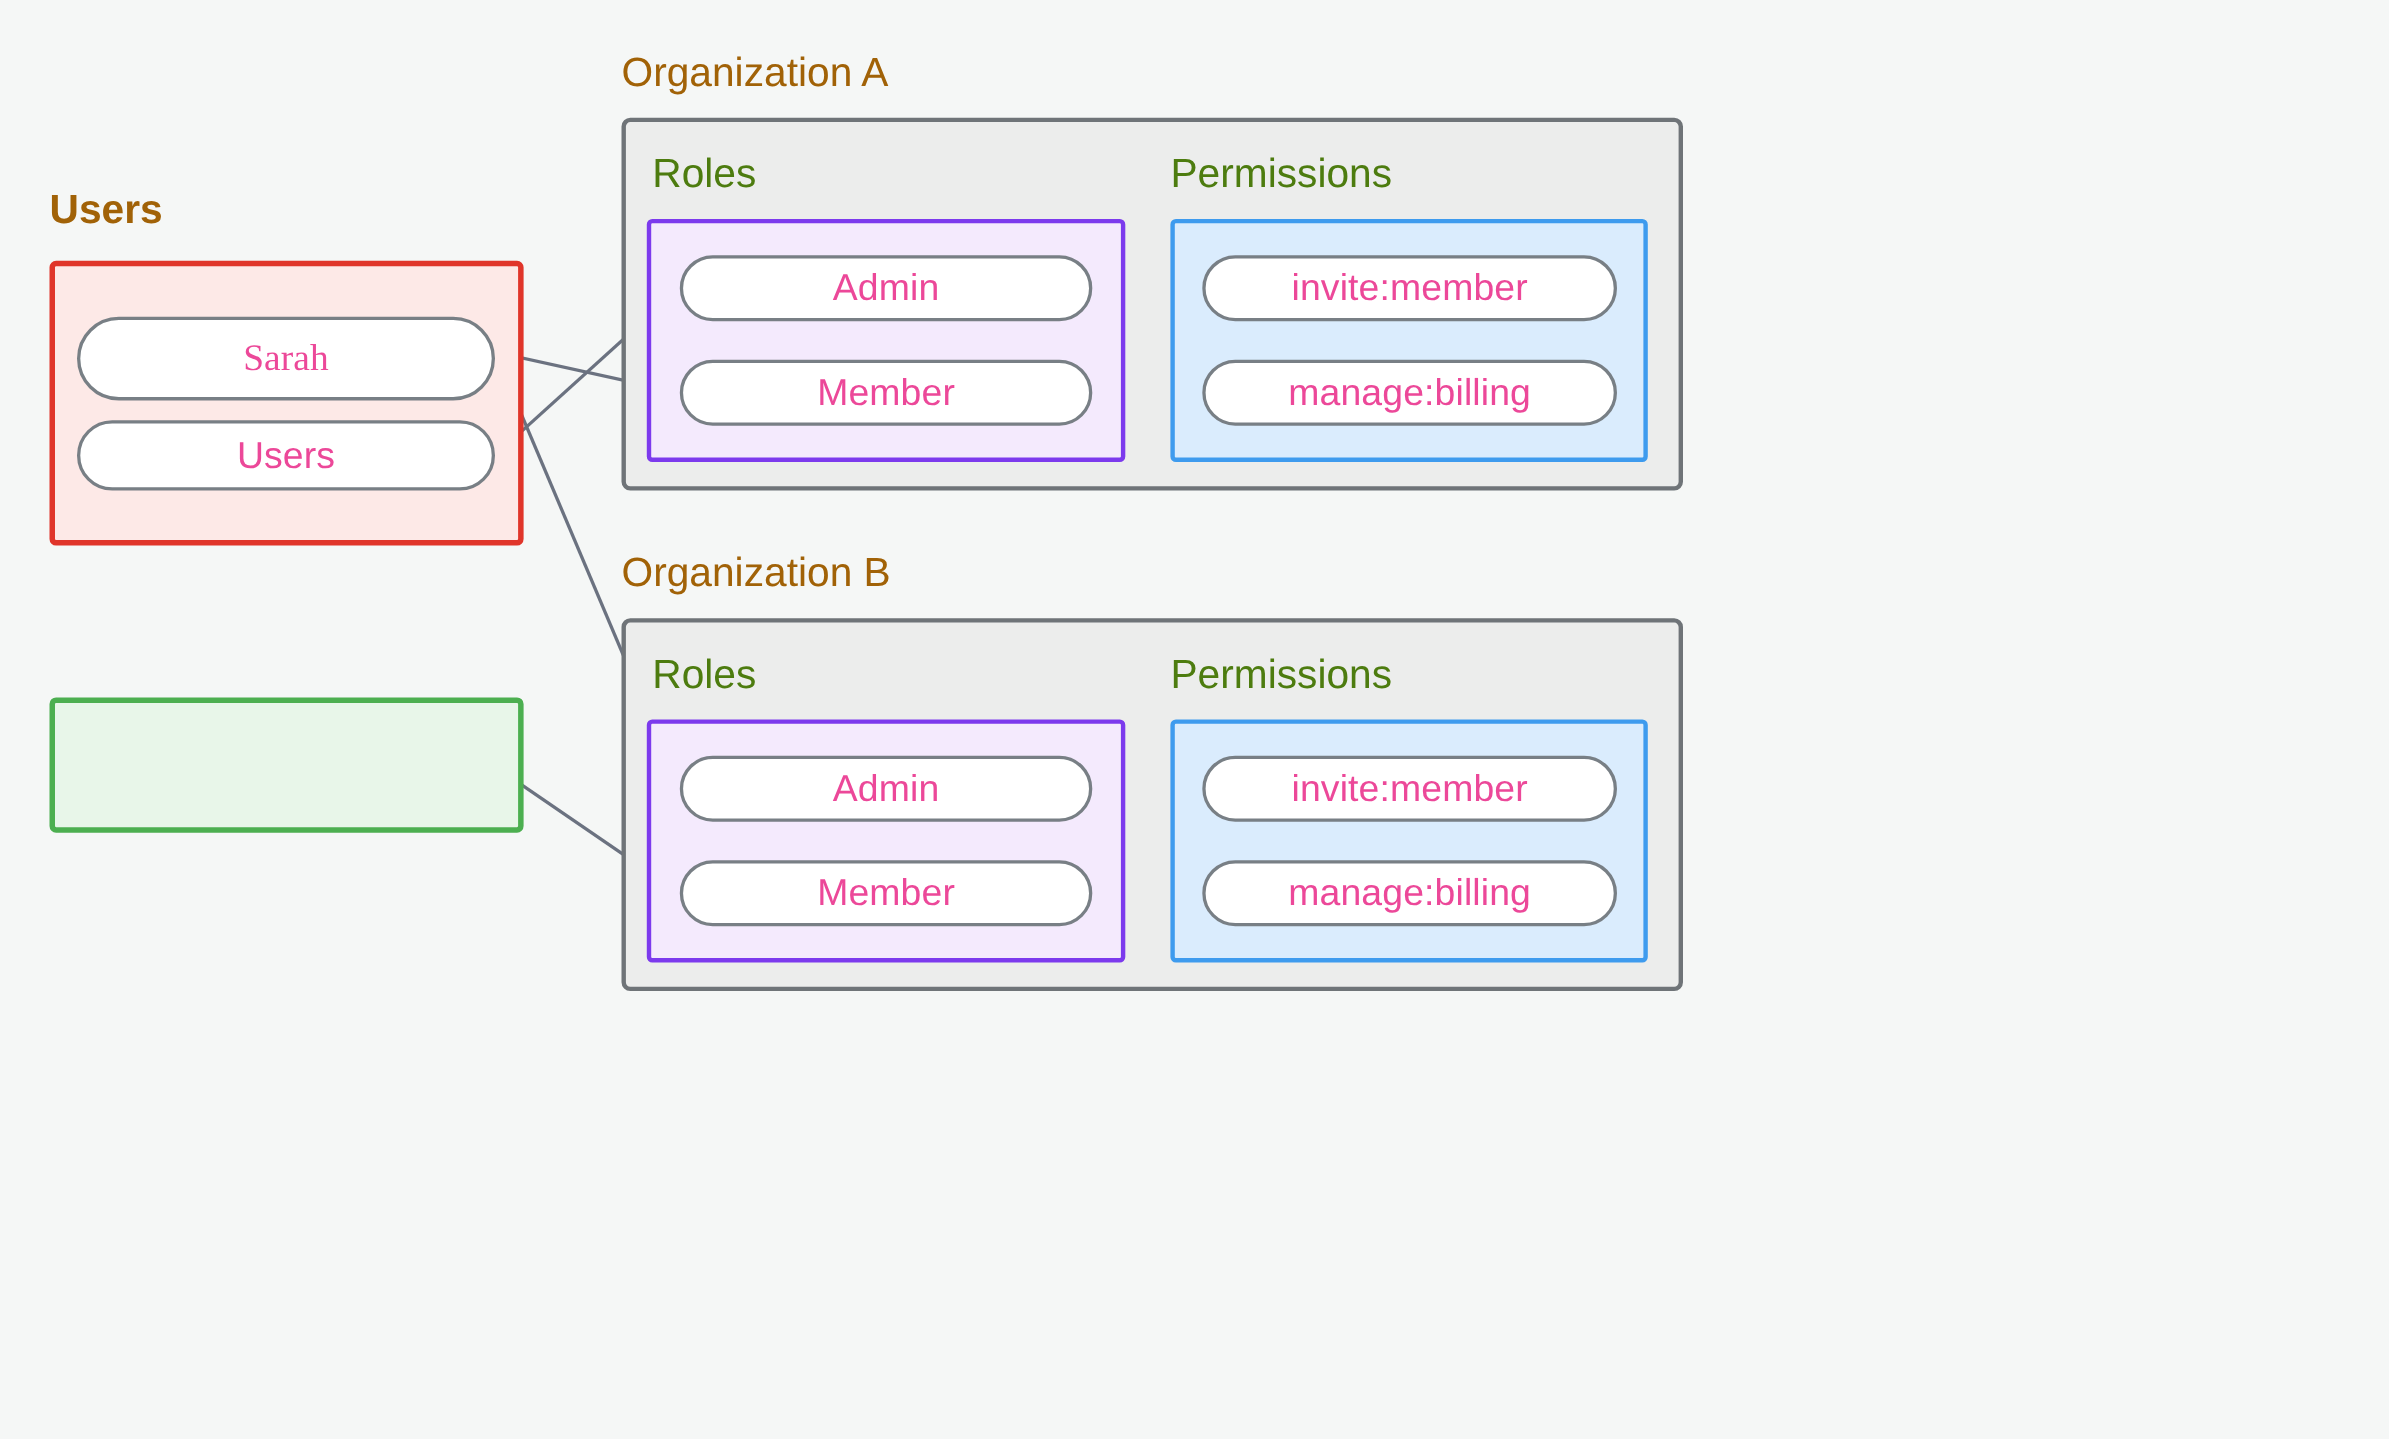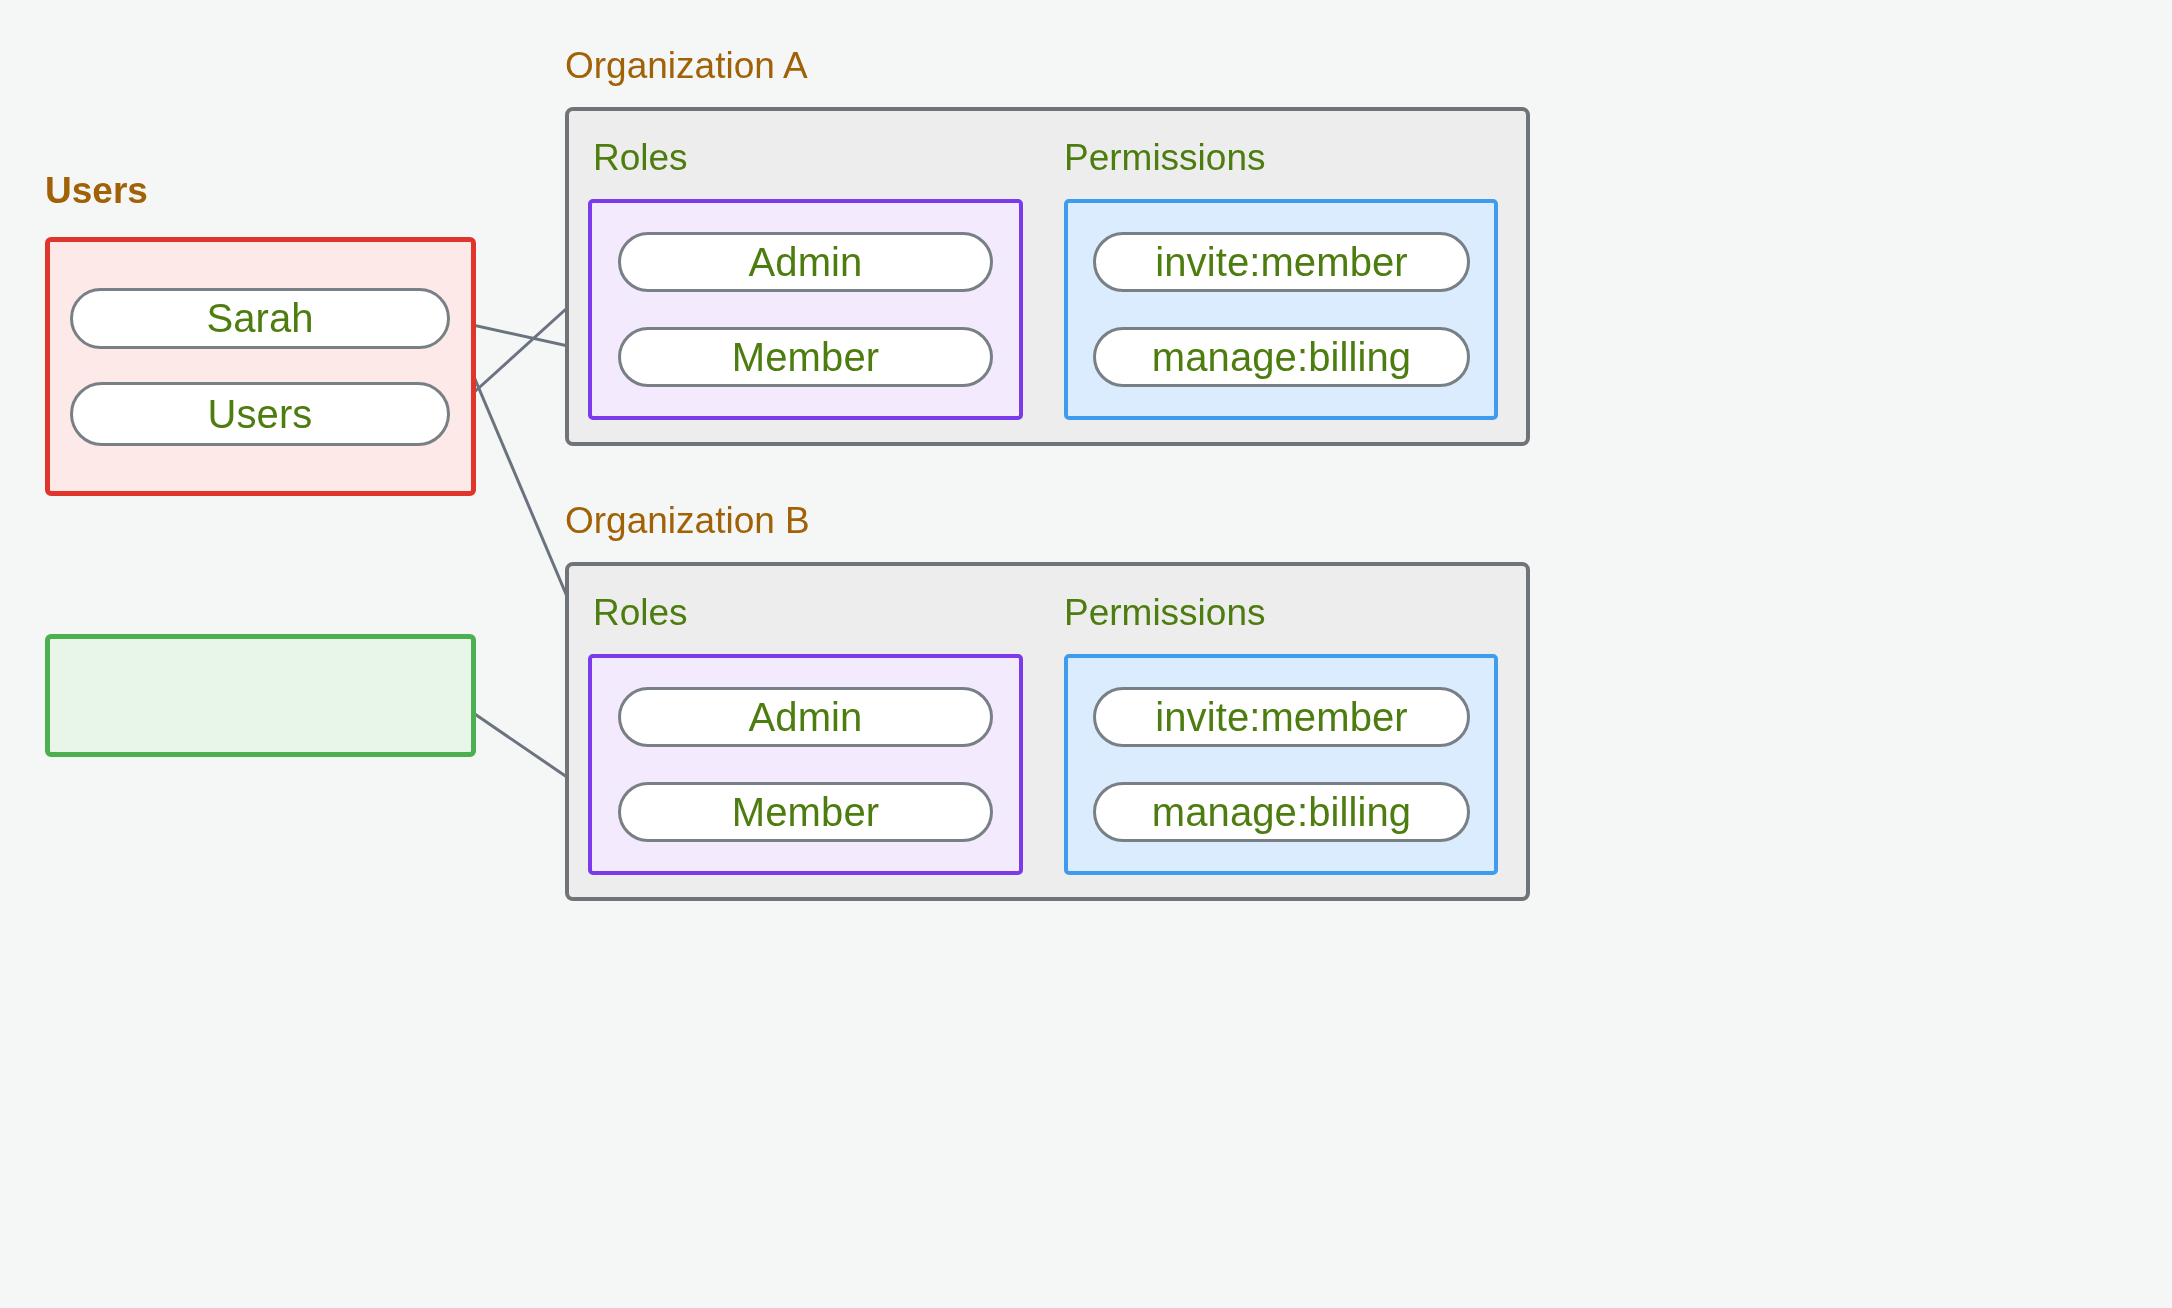--- a/index.html
+++ b/index.html
@@ -29,21 +29,21 @@
   .box.org{background:#ecedec;border:4px solid #6f7478;border-radius:8px;}
   .box.roles{background:#f4eafd;border:4px solid #7c3aed;border-radius:5px;}
   .box.perms{background:#daecfd;border:4px solid #3e9bee;border-radius:5px;}
 
   
   .pill{
     position:absolute;box-sizing:border-box;
     background:#ffffff;border:3px solid #787f85;
     border-radius:999px;
     display:flex;align-items:center;justify-content:center;
-    color:#4d7c0f;font-size:40px;letter-spacing:.1px;
+    color:#ec4899;font-size:34px;letter-spacing:.1px;
   }
 
   
   .sub-label{
     position:absolute;color:#4d7c0f;font-size:37px;line-height:1;white-space:nowrap;
   }
 </style>
 </head>
 <body>
 
@@ -97,21 +97,21 @@
     <g>
       <line x1="993" y1="812" x2="1093" y2="812" stroke="#6b7280" stroke-width="3"></line>
       <circle cx="1093" cy="812" r="9" fill="#6b7280"></circle>
     </g>
   </svg>
 
   <div class="grp-label bold" style="left:45px;top:172px;">Users</div>
 
   <div class="box users" style="left:45px;top:237px;width:431px;height:259px;"></div>
 
-  <div class="pill" style="left:70px;top:288px;width:380px;height:61px;">Sarah</div>
+  <div class="pill" style="left:70px;top:288px;width:380px;height:76px;font-family:Liberation Serif, serif;">Sarah</div>
 
   <div class="pill" style="left:70px;top:382px;width:380px;height:64px;">Users</div>
 
 
   <div class="box m2m" style="left:45px;top:634px;width:431px;height:123px;"></div>
 
 
   <div class="grp-label" style="left:565px;top:47px;">Organization A</div>
 
   <div class="box org" style="left:565px;top:107px;width:965px;height:339px;"></div>

